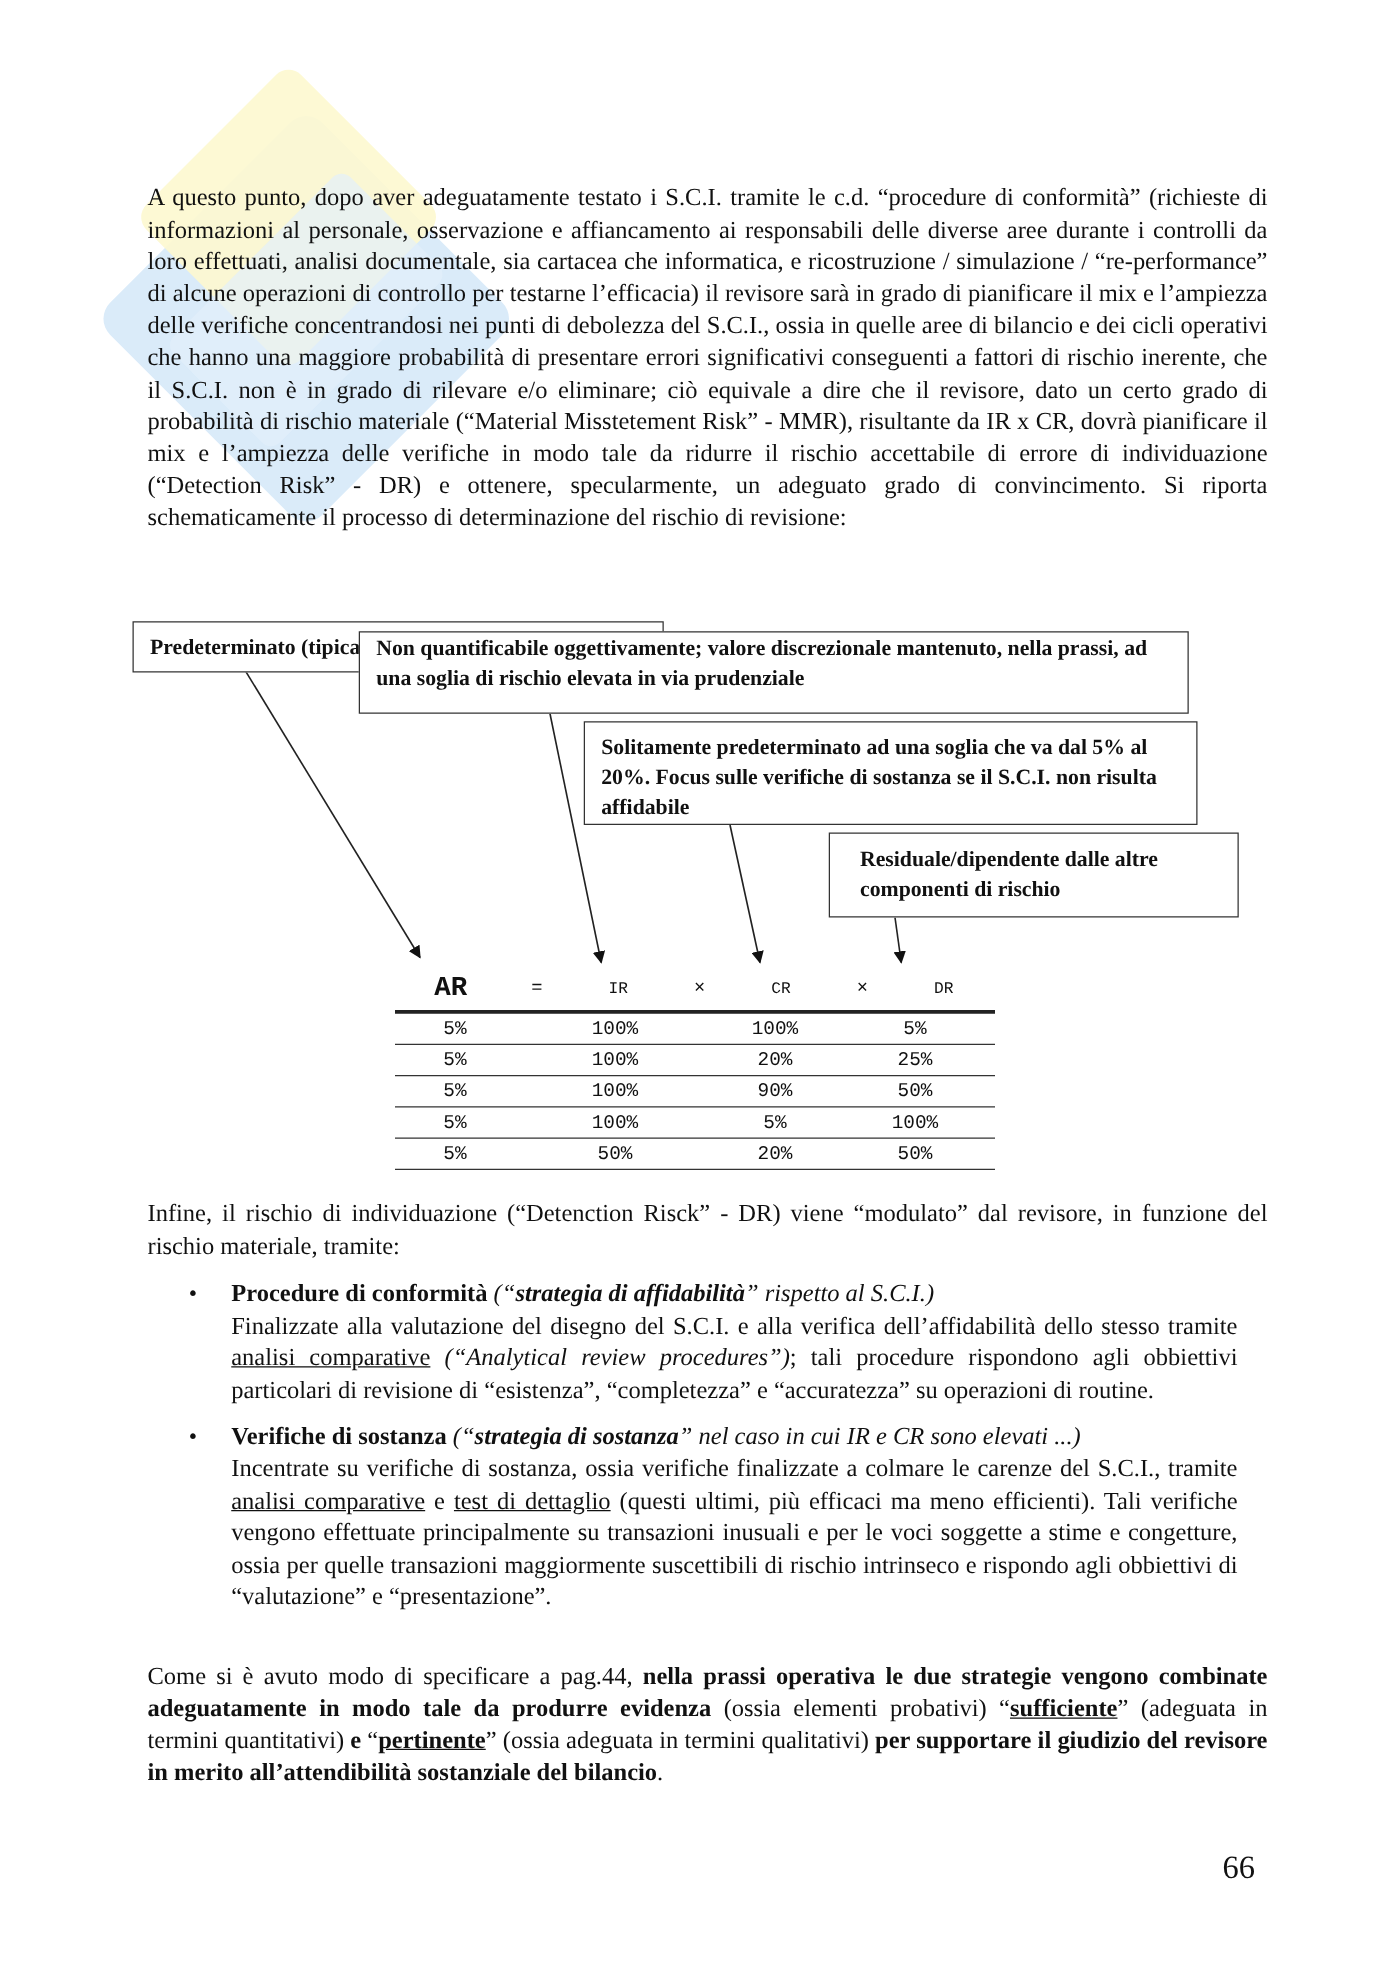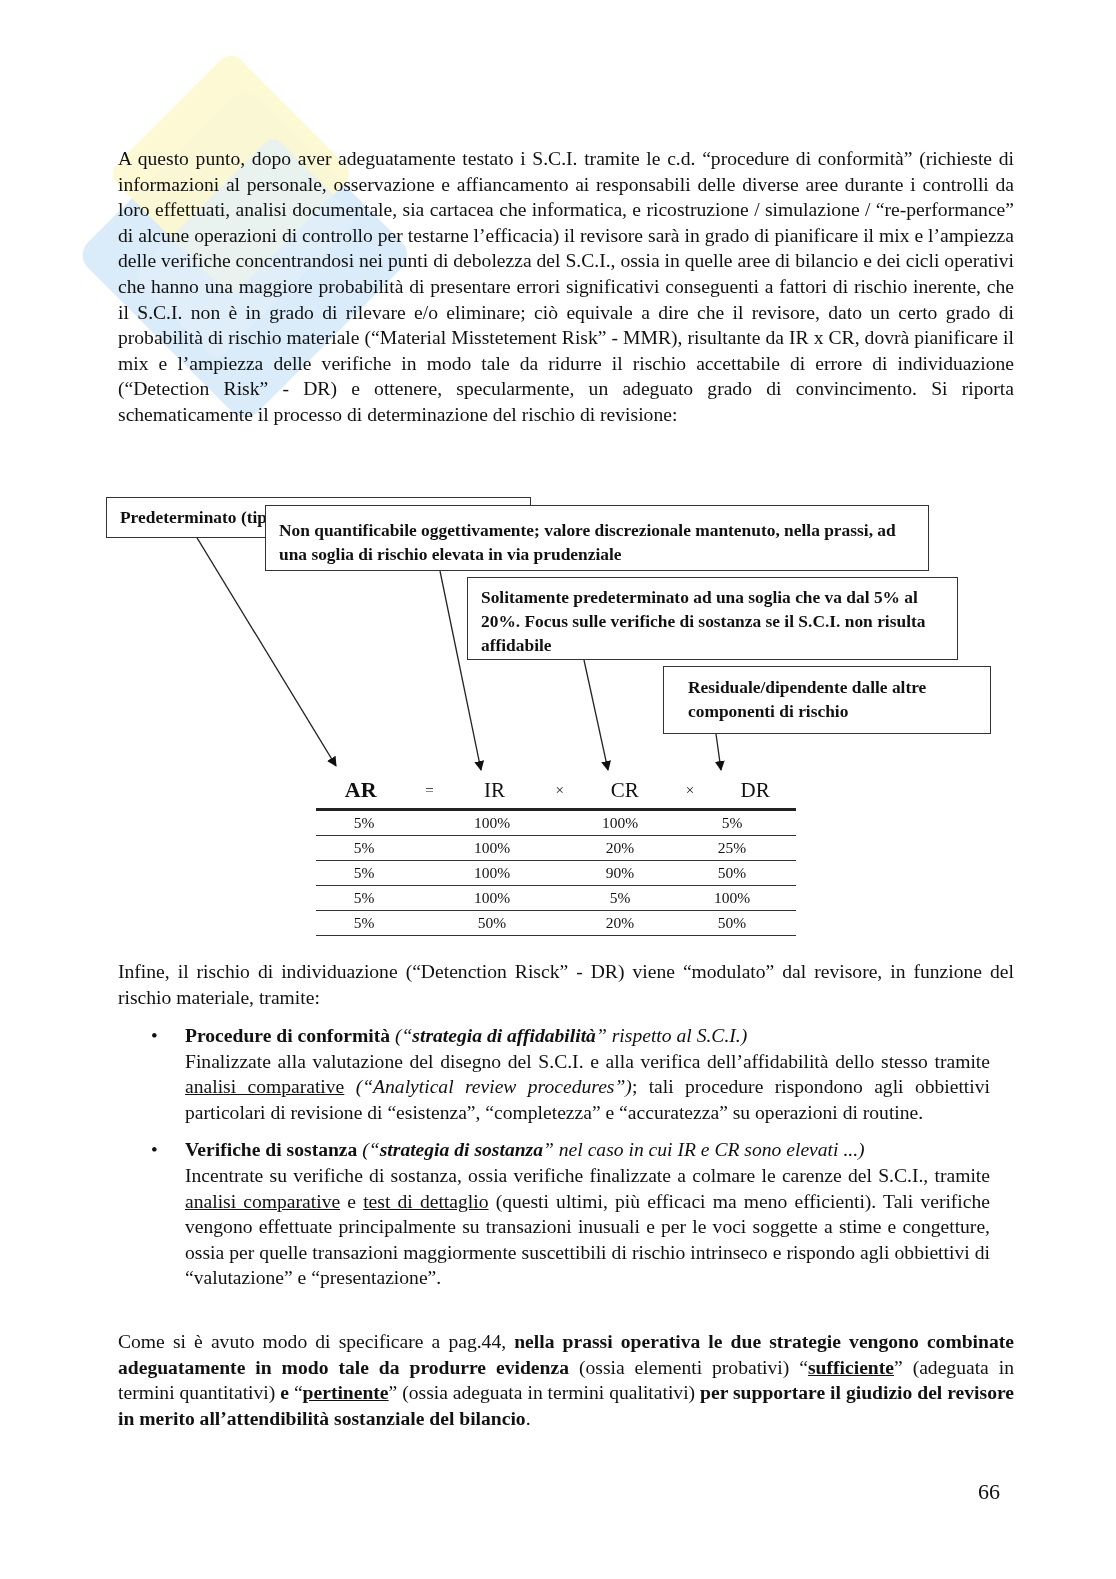--- a/index.html
+++ b/index.html
@@ -7,36 +7,36 @@
          font-family: "Liberation Serif", "DejaVu Serif", serif; color: #111; }
   .watermark { position: absolute; left: 30px; top: 40px; width: 430px; height: 430px; pointer-events: none; z-index: 0; }
   .page { position: absolute; left: 106px; top: 0; width: 896px; z-index: 1; }
   .para { font-size: 19.6px; line-height: 25.6px; text-align: justify; margin: 12px; }
   .p1 { position: absolute; top: 134px; left: 0; width: 896px; }
   .box { position: absolute; border: 1.5px solid #333; background: #fff; font-weight: bold;
          font-size: 17.4px; line-height: 24px; padding: 7px 13px; box-sizing: border-box; }
   .diagram-svg { position: absolute; left: 0; top: 0; width: 1116px; height: 1579px; z-index: 2; pointer-events: none; }
   .boxes { position: absolute; left: 0; top: 0; z-index: 3; }
   .formula { position: absolute; left: 316px; top: 772px; width: 480px; z-index: 3;
-             font-family: Liberation Serif, serif; }
+             font-family: Liberation Mono, monospace; }
   .formula-head { display: flex; height: 36px; align-items: center; border-bottom: 3px solid #222; }
-  .formula-head span { text-align: center; font-size: 21px; color: #111; }
+  .formula-head span { text-align: center; font-size: 13px; color: #111; }
   .fh-ar { width: 96px; font-weight: bold; font-size: 22px !important; }
   .fh-op { width: 52px; font-size: 15px !important; }
   .fh-var { width: 88px; }
   .frow { display: flex; height: 24px; align-items: center; border-bottom: 1.6px solid #333; font-size: 15.5px; }
   .frow span { text-align: center; }
   .c-ar { width: 96px; } .c-ir { width: 160px; } .c-cr { width: 96px; } .c-dr { width: 128px; }
   .p2 { position: absolute; top: 947px; left: 0; width: 896px; }
   .bullets { position: absolute; top: 1011px; left: 0; width: 896px; }
   .bullet { position: relative; padding-left: 67px; margin-bottom: 12px; }
   .bullet .dot { position: absolute; left: 33px; top: 0; font-size: 19px; line-height: 25.6px; }
   .u { text-decoration: underline; }
   .p3 { position: absolute; top: 1317px; left: 0; width: 896px; }
-  .pagenum { position: absolute; top: 1479px; left: 978px; font-size: 22px; z-index: 1; }
+  .pagenum { position: absolute; top: 1479px; left: 978px; font-size: 26px; z-index: 1; }
   b, .b { font-weight: bold; }
   i, .i { font-style: italic; }
 </style>
 </head>
 <body>
 
 <svg class="watermark" viewBox="0 0 430 430">
   <g transform="rotate(-45 215 215)">
     <rect x="95" y="95" width="240" height="240" rx="18" fill="#d4e8f8" opacity="0.85"></rect>
     <rect x="175" y="60" width="175" height="175" rx="14" fill="#fdf8cf" opacity="0.9"></rect>
@@ -74,21 +74,21 @@
     </div>
   </div>
 
   <p class="para p3">
     <span>Come si è avuto modo di specificare a pag.44, </span><span class="b">nella prassi operativa le due strategie vengono combinate adeguatamente in modo tale da produrre evidenza</span><span> (ossia elementi probativi) “</span><span class="b u">sufficiente</span><span>” (adeguata in termini quantitativi) </span><span class="b">e</span><span> “</span><span class="b u">pertinente</span><span>” (ossia adeguata in termini qualitativi) </span><span class="b">per supportare il giudizio del revisore in merito all’attendibilità sostanziale del bilancio</span><span>.</span>
   </p>
 </div>
 
 <div class="boxes">
   <div class="box" style="left:106px; top:459px; width:425px; height:41px;margin-top:38px;">Predeterminato (tipicamente dal 2% al 5%)</div>
-  <div class="box" style="left:265px; top:505px; width:664px; height:66px; padding-top:12px;">Non quantificabile oggettivamente; valore discrezionale mantenuto, nella prassi, ad una soglia di rischio elevata in via prudenziale</div>
+  <div class="box" style="left:287px; top:505px; width:664px; height:66px; padding-top:0;">Non quantificabile oggettivamente; valore discrezionale mantenuto, nella prassi, ad una soglia di rischio elevata in via prudenziale</div>
   <div class="box" style="left:467px; top:577px; width:491px; height:83px; padding-top:7px;">Solitamente predeterminato ad una soglia che va dal 5% al 20%. Focus sulle verifiche di sostanza se il S.C.I. non risulta affidabile</div>
   <div class="box" style="left:663px; top:666px; width:328px; height:68px; padding-top:8px;padding-left:24px;">Residuale/dipendente dalle altre componenti di rischio</div>
 </div>
 
 <div class="formula">
   <div class="formula-head">
     <span class="fh-ar">AR</span>
     <span class="fh-op">=</span>
     <span class="fh-var">IR</span>
     <span class="fh-op">×</span>

